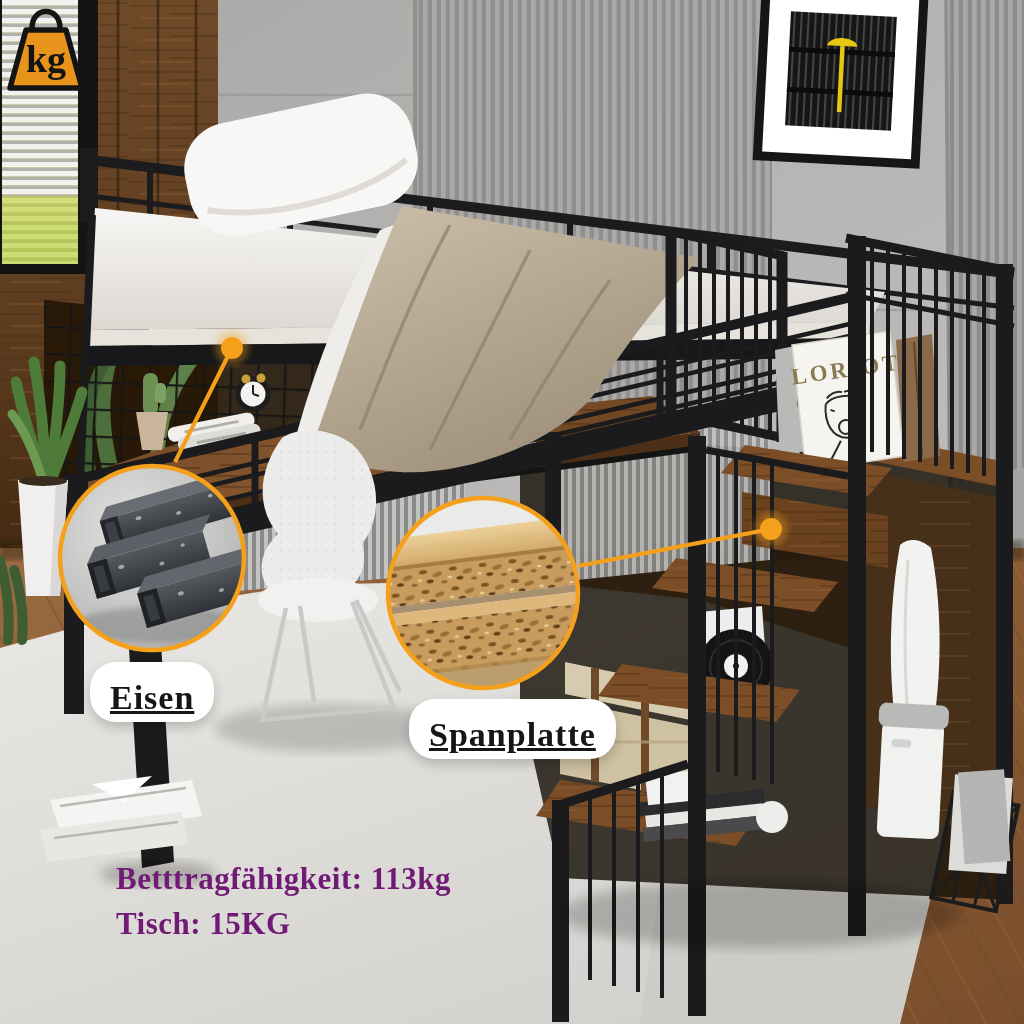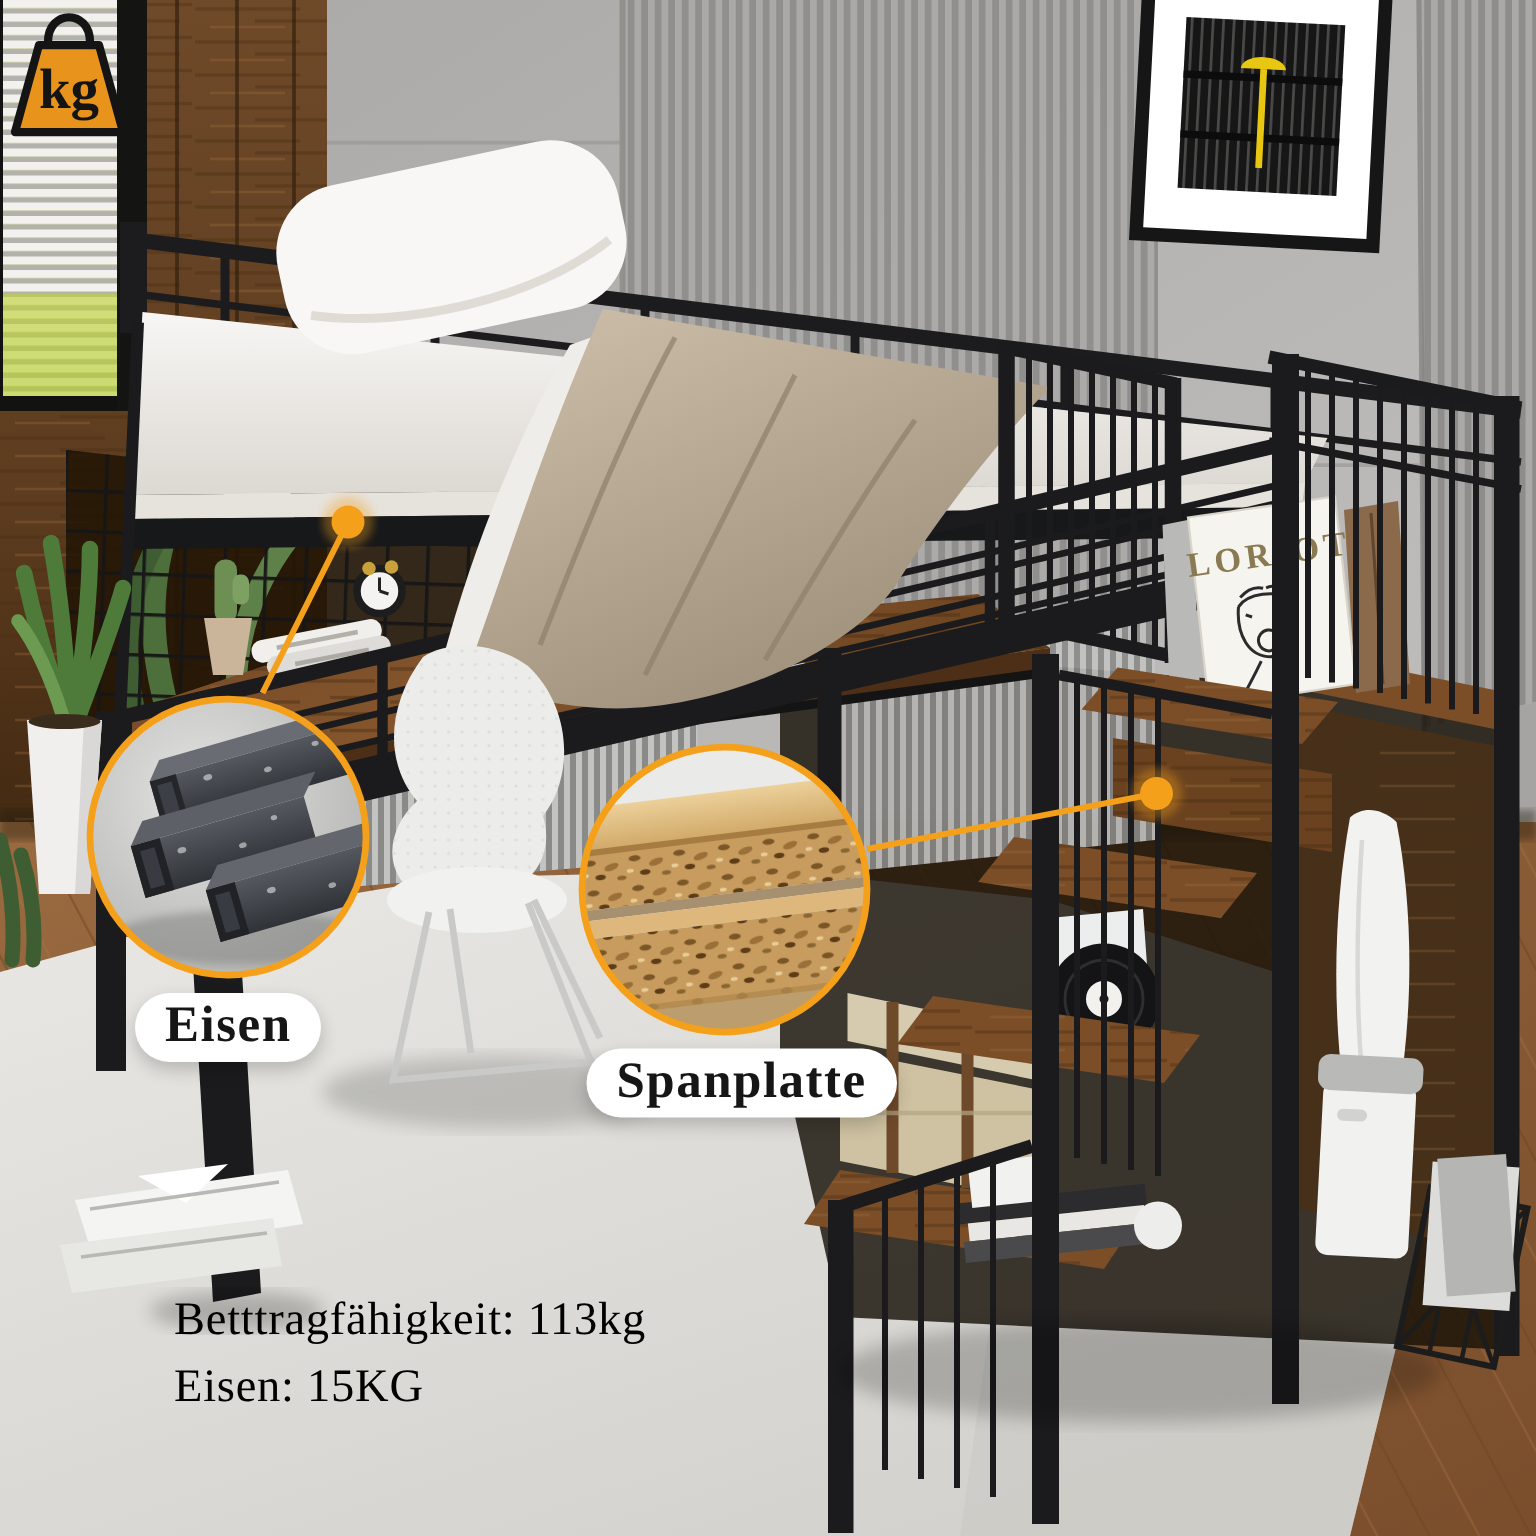--- a/index.html
+++ b/index.html
@@ -1,24 +1,24 @@
 <!DOCTYPE html>
 <html><head>
 <meta charset="utf-8">
 <style>
   html,body{margin:0;padding:0;background:#ffffff;}
   .stage{position:relative;width:1024px;height:1024px;overflow:hidden;background:#b3b2b0;
          font-family:"Liberation Serif","DejaVu Serif",serif;}
   .stage svg{position:absolute;left:0;top:0;}
-  .pill{position:absolute;background:#ffffff;border-radius:26px;padding:2px 20px 5px 20px;
+  .pill{position:absolute;background:#ffffff;border-radius:26px;padding:16px 20px 5px 20px;
         font-weight:bold;font-size:34px;color:#161616;line-height:1.15;
-        box-shadow:0 5px 12px rgba(0,0,0,.20);letter-spacing:1px;}
+        box-shadow:0 5px 12px rgba(0,0,0,.20);letter-spacing:1px;text-decoration:underline;}
   .pill-eisen{left:90px;top:662px;}
-  .pill-span{left:391px;top:699px;}
-  .specs{position:absolute;left:116px;top:856px;font-weight:normal;color:#000000;
+  .pill-span{left:409px;top:699px;}
+  .specs{position:absolute;left:116px;top:856px;font-weight:bold;color:#701a75;
          font-size:31px;line-height:45px;letter-spacing:.5px;white-space:nowrap;}
   .kg-badge{position:absolute;left:14px;top:878px;width:96px;height:102px;}
 </style>
 </head>
 <body>
 
 <div class="stage">
 
 <svg width="1024" height="1024" viewBox="0 0 1024 1024">
 <defs>
@@ -477,16 +477,16 @@
 </div>
 
 <svg class="kg-badge" viewBox="0 0 96 102">
   <path d="M32 28 C 32 6 60 6 60 28" fill="none" stroke="#141414" stroke-width="5.5"></path>
   <path d="M26 30 L 66 30 L 82 88 L 10 88 Z" fill="#E8941C" stroke="#141414" stroke-width="5.5" stroke-linejoin="round"></path>
   <text x="46" y="72" text-anchor="middle" font-size="38" font-weight="bold" fill="#141414" font-family="Liberation Serif, DejaVu Serif, serif">kg</text>
 </svg>
 
 <div class="specs">
   <div>Betttragfähigkeit: 113kg</div>
-  <div>Eisen: 15KG</div>
+  <div>Tisch: 15KG</div>
 </div>
 
 </div>
 
 </body></html>

